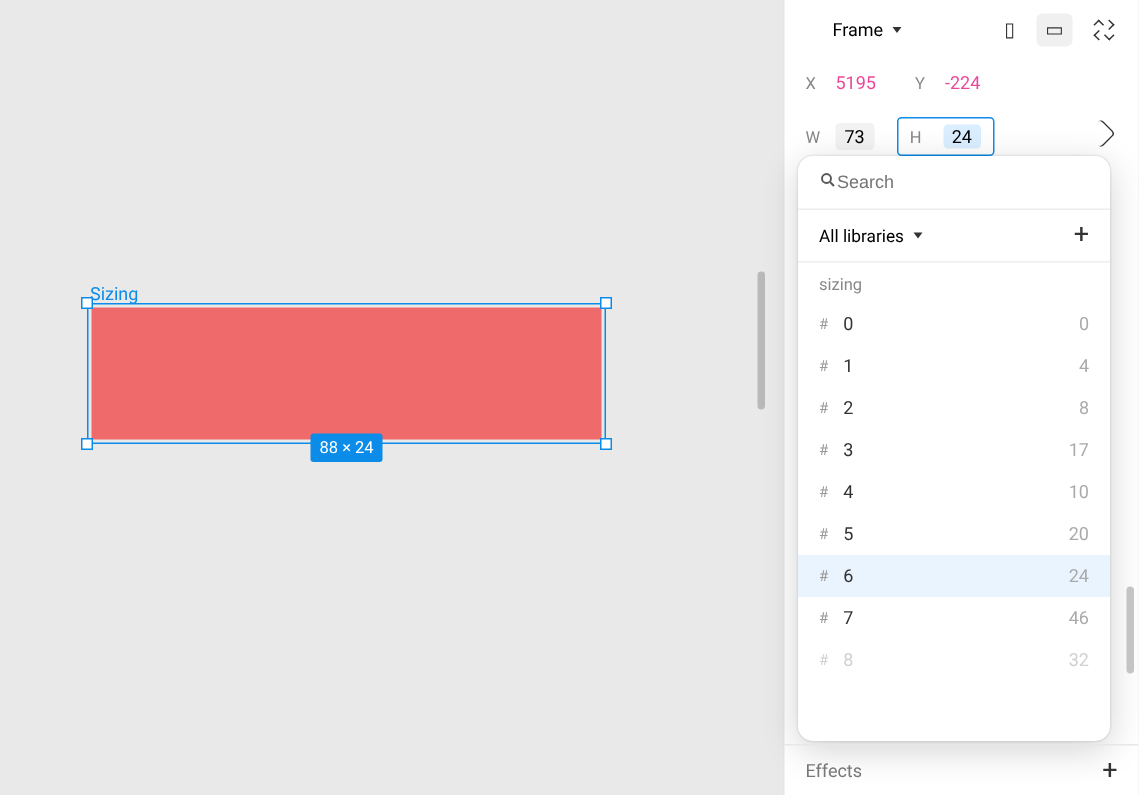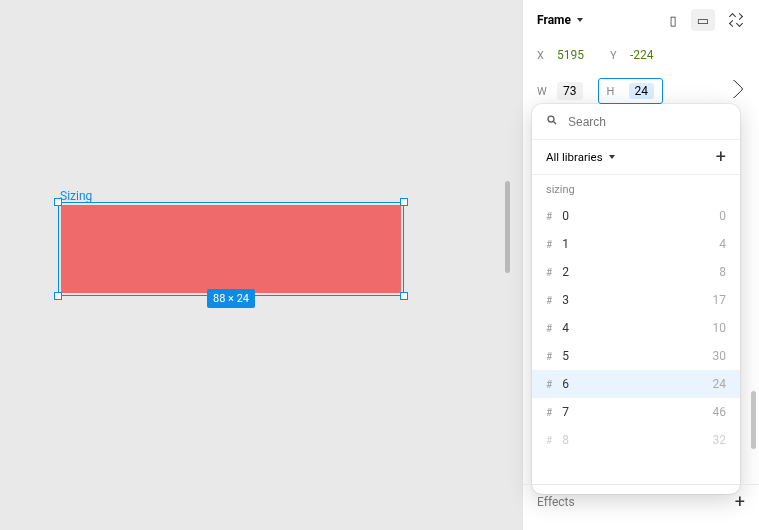--- a/index.html
+++ b/index.html
@@ -83,21 +83,21 @@
       align-items: center;
       padding: 0 14px;
       height: 36px;
     }
     .row.top {
       height: 40px;
       justify-content: space-between;
     }
     .frame-title {
       display: flex; align-items: center; gap: 6px;
-      font-size: 12px; font-weight: 700;
+      font-size: 12px; font-weight: 400; margin-left: 18px;
     }
     .chev { width: 0; height: 0; border-left: 3px solid transparent; border-right: 3px solid transparent; border-top: 4px solid #333; }
     .top-icons { display: flex; align-items: center; gap: 6px; }
     .top-icons .btn {
       display:flex; align-items:center; justify-content:center;
       width:24px; height:22px; border-radius:4px; cursor:pointer;
     }
     .top-icons .sel { background:#f0f0f0; }
     .gfx { font-size: 13px; color:#333; }
     .collapse-icon { display:flex; gap:2px; flex-direction:column; align-items:center; margin-left:6px; width:18px; cursor:pointer;}
@@ -109,21 +109,21 @@
       display: flex;
       align-items: center;
       gap: 26px;
       padding: 0 14px;
       height: 30px;
     }
     .field {
       display: flex; align-items: center; gap: 8px;
     }
     .lbl { color: #888; font-size: 11px; width: 12px; }
-    .val { font-size: 12px; color: #4d7c0f; }
+    .val { font-size: 12px; color: #ec4899; }
     .boxval {
       background: #f2f2f2;
       padding: 2px 6px;
       border-radius: 3px;
       font-size: 12px;
     }
     .inputval {
       border: 1px solid #0c8ce9;
       padding: 4px 8px;
       border-radius: 3px;
@@ -153,21 +153,21 @@
       left: 9px; top: 104px;
       width: 208px; height: 390px;
       background: #fff;
       border-radius: 10px;
       box-shadow: 0 6px 24px rgba(0,0,0,0.18), 0 0 0 1px rgba(0,0,0,0.06);
       overflow: hidden;
       display: flex;
       flex-direction: column;
     }
     .search {
-      display: flex; align-items: center; gap: 10px;
+      display: flex; align-items: flex-start; 
       padding: 10px 14px;
     }
     .search input {
       border: none; outline: none;
       font-size: 12px; color: #999;
       width: 100%;
     }
     .search-icon { color: #555; font-size: 12px; }
     .libs {
       display: flex; align-items: center;
@@ -192,21 +192,21 @@
     .token.sel { background:#e9f4ff; }
     .token-left { display:flex; align-items:center; gap:10px; }
     .hash { color:#999; font-size: 10px; }
     .tkey { font-size: 12px; color:#333; }
     .tval { font-size: 12px; color:#aaa; }
     .token.fade .tkey, .token.fade .tval, .token.fade .hash { color:#d0d0d0; }
 
     
     .effects {
       position: absolute;
-      left: 0; bottom: 12px;
+      left: 0; bottom: 0;
       width: 100%;
       height: 34px;
       border-top: 1px solid #e7e7e7;
       display: flex; align-items: center;
       justify-content: space-between;
       padding: 0 14px;
       color: #777;
       font-size: 12px;
     }
   </style>
@@ -329,21 +329,21 @@
             <span class="hash">#</span>
             <span class="tkey">4</span>
           </div>
           <span class="tval">10</span>
         </div>
         <div class="token">
           <div class="token-left">
             <span class="hash">#</span>
             <span class="tkey">5</span>
           </div>
-          <span class="tval">30</span>
+          <span class="tval">20</span>
         </div>
         <div class="token sel">
           <div class="token-left">
             <span class="hash">#</span>
             <span class="tkey">6</span>
           </div>
           <span class="tval">24</span>
         </div>
         <div class="token">
           <div class="token-left">

